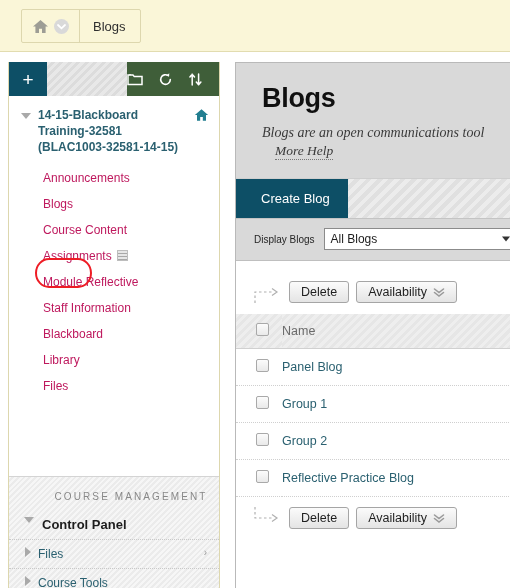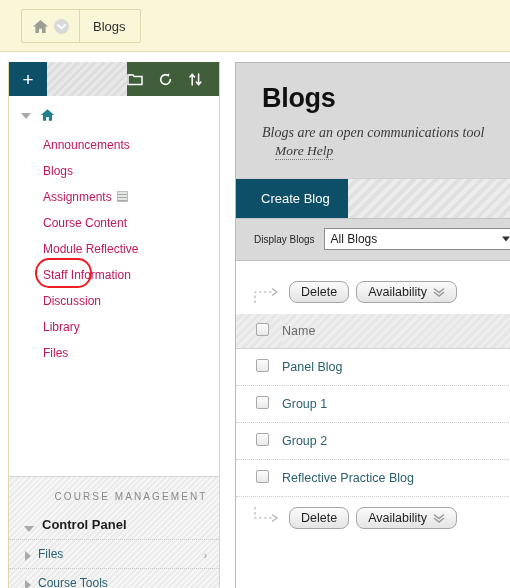--- a/index.html
+++ b/index.html
@@ -181,21 +181,21 @@
     padding: 14px 0 8px 34px;
     font-size: 10px;
     letter-spacing: 2.1px;
     color: #888888;
     font-weight: normal;
     text-align: center;
   }
   .cm-row {
     position: relative;
     display: flex;
-    align-items: flex-end;
+    align-items: flex-start;
     padding: 7px 10px 7px 10px;
     border-bottom: 1px dotted #c9c9c9;
     cursor: pointer;
   }
   .cm-row.first { border-bottom: 1px dotted #c9c9c9; }
   .cm-row .tri-down-sm {
     width: 0; height: 0;
     border-left: 5px solid transparent;
     border-right: 5px solid transparent;
     border-top: 6px solid #a9a9a9;
@@ -335,21 +335,21 @@
     padding-left: 16px;
     position: relative;
   }
   .dotted-arrow { width: 30px; height: 22px; position: relative; flex: 0 0 auto; }
   .dotted-arrow svg { display: block; }
 
   .btn {
     height: 22px;
     padding: 0 11px;
     border: 1px solid #a5a5a5;
-    border-radius: 8px;
+    border-radius: 3px;
     background: linear-gradient(#fbfbfb, #e4e4e4);
     font-size: 12.5px;
     color: #1f1f1f;
     display: flex;
     align-items: center;
     gap: 6px;
     cursor: pointer;
     white-space: nowrap;
     font-family: "Liberation Sans", sans-serif;
   }
@@ -435,48 +435,49 @@
           <path d="M10.6 2 L10.6 12.4 M10.6 12.8 L8.3 10 M10.6 12.8 L12.9 10" stroke="#ffffff" stroke-width="1.5" fill="none" stroke-linecap="round"></path>
         </svg>
       </span>
     </div>
   </div>
 
   <div class="menu-body">
 
     <div class="course-title-row">
       <div class="tri-down"></div>
+      <div class="course-title">14-15-Blackboard Training-32581 (BLAC1003-32581-14-15)</div>
       <span class="course-home-icon">
         <svg width="15" height="14" viewBox="0 0 17 15">
           <path d="M8.5 1 L16 7.5 L13.6 7.5 L13.6 14 L10 14 L10 9.8 L7 9.8 L7 14 L3.4 14 L3.4 7.5 L1 7.5 Z" fill="#227e90"></path>
         </svg>
       </span>
     </div>
 
     <div class="nav-list">
       <div class="nav-item">
         <span>Announcements</span>
       </div>
       <div class="nav-item">
         <span>Blogs</span>
       </div>
       <div class="nav-item">
+        <span>Course Content</span>
+      </div>
+      <div class="nav-item">
         <span>Assignments</span><span class="grid-icon"></span>
       </div>
       <div class="nav-item">
-        <span>Course Content</span>
-      </div>
-      <div class="nav-item">
         <span>Module Reflective</span>
       </div>
       <div class="nav-item">
         <span>Staff Information</span>
       </div>
       <div class="nav-item">
-        <span>Discussion</span>
+        <span>Blackboard</span>
       </div>
       <div class="nav-item">
         <span>Library</span>
       </div>
       <div class="nav-item">
         <span>Files</span>
       </div>
     </div>
 
     <div class="cm-block">

